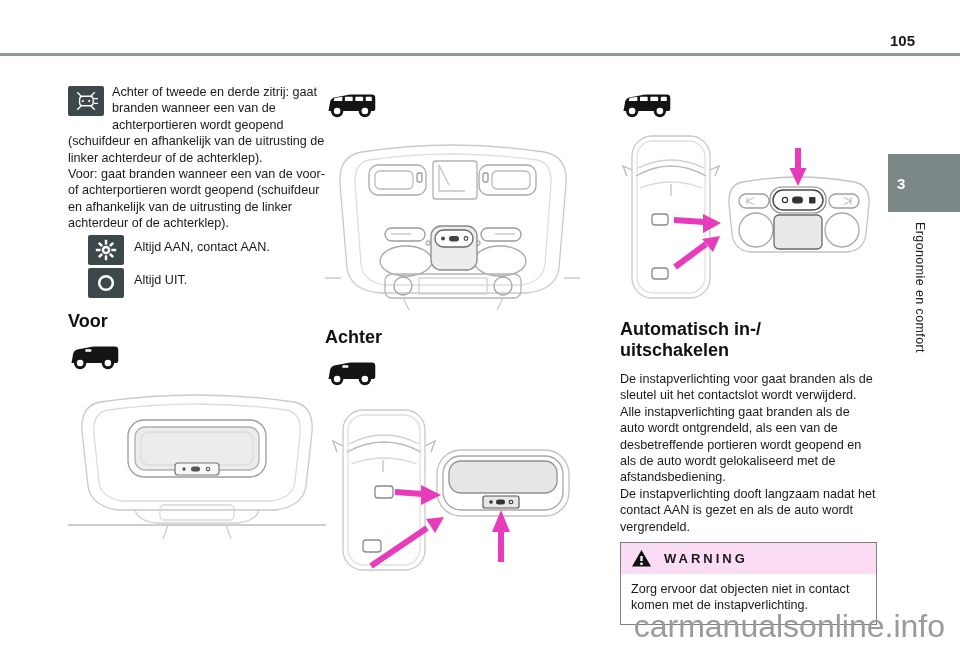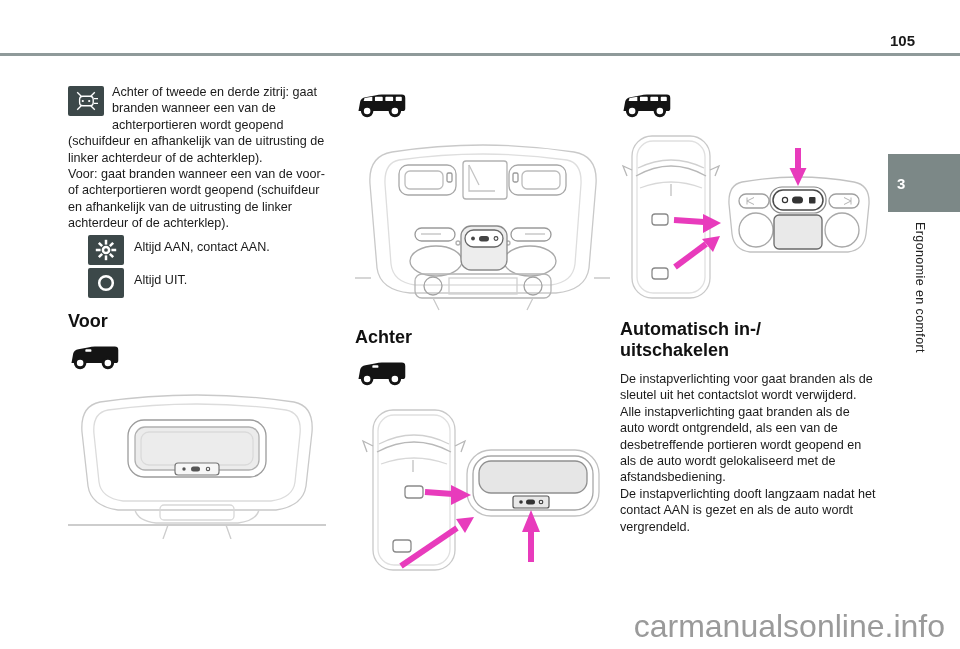--- a/index.html
+++ b/index.html
@@ -16,21 +16,21 @@
     padding-left:9px; box-sizing:border-box;
   }
   .chapter-label {
     position:absolute; top:222px; right:33px; writing-mode:vertical-rl;
     font-size:12.5px; color:#222; letter-spacing:0.4px;
   }
   .watermark { position:absolute; bottom:4px; right:15px; font-size:32px; color:#9a9a9a; }
 
   .col { position:absolute; }
   .col1 { left:68px; top:84px; width:265px; }
-  .col2 { left:355px; top:88px; width:255px; }
+  .col2 { left:325px; top:88px; width:255px; }
   .col3 { left:620px; top:88px; width:257px; }
 
   .title { margin:0 0 10px 0; font-size:25px; font-weight:400; color:#4d5b5b; letter-spacing:0.2px; }
   .body-text { font-size:12.6px; line-height:16.4px; }
   .body-text p { margin:0; }
   .prewrap { white-space:pre-line; }
 
   .icon-box {
     width:36px; height:30px; background:#3c4849; border-radius:2px;
     display:inline-flex; align-items:center; justify-content:center; flex:0 0 auto;
@@ -285,16 +285,27 @@
 
     <h2 class="section-heading" style="margin-top:15px;">
       <span style="display:block">Automatisch in-/</span>
       <span style="display:block">uitschakelen</span>
     </h2>
 
     <div class="body-text prewrap">De instapverlichting voor gaat branden als de sleutel uit het contactslot wordt verwijderd.
 Alle instapverlichting gaat branden als de auto wordt ontgrendeld, als een van de desbetreffende portieren wordt geopend en als de auto wordt gelokaliseerd met de afstandsbediening.
 De instapverlichting dooft langzaam nadat het contact AAN is gezet en als de auto wordt vergrendeld.</div>
 
+    <div class="warning-box">
+      <div class="warning-head">
+        <svg width="21" height="19" viewBox="0 0 21 19">
+          <polygon points="10.5,1 20,17.5 1,17.5" fill="#111"></polygon>
+          <line x1="10.5" y1="7" x2="10.5" y2="12" stroke="#fff" stroke-width="2.3"></line>
+          <circle cx="10.5" cy="14.8" r="1.4" fill="#fff"></circle>
+        </svg>
+        <span class="warning-title">WARNING</span>
+      </div>
+      <div class="warning-body">Zorg ervoor dat objecten niet in contact komen met de instapverlichting.</div>
+    </div>
   </div>
 
   <div class="watermark">carmanualsonline.info</div>
 </div>
 
 </body></html>

